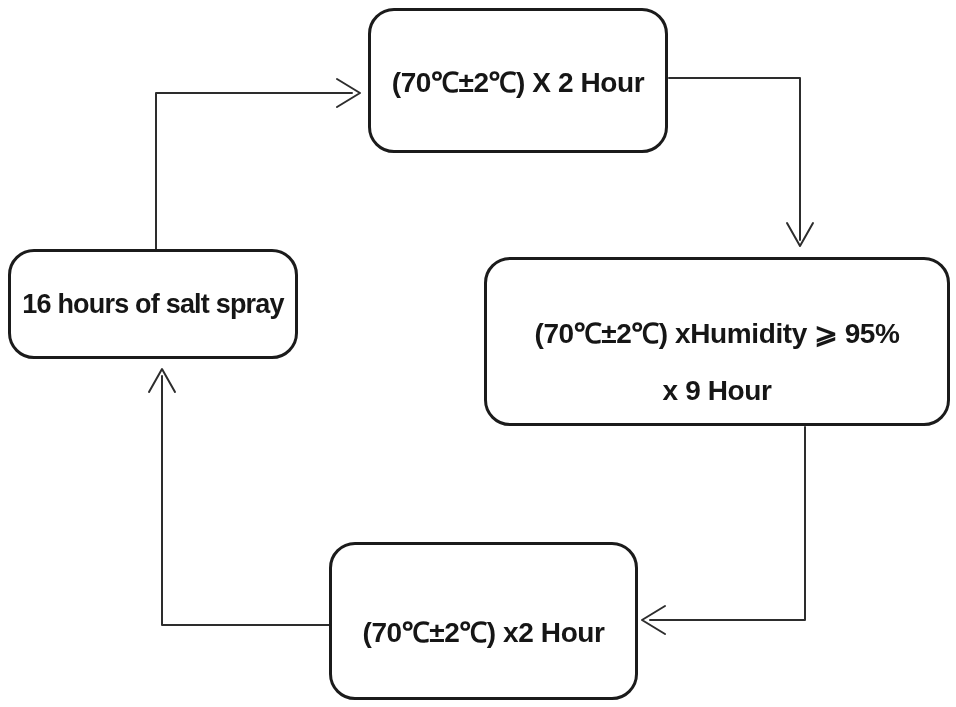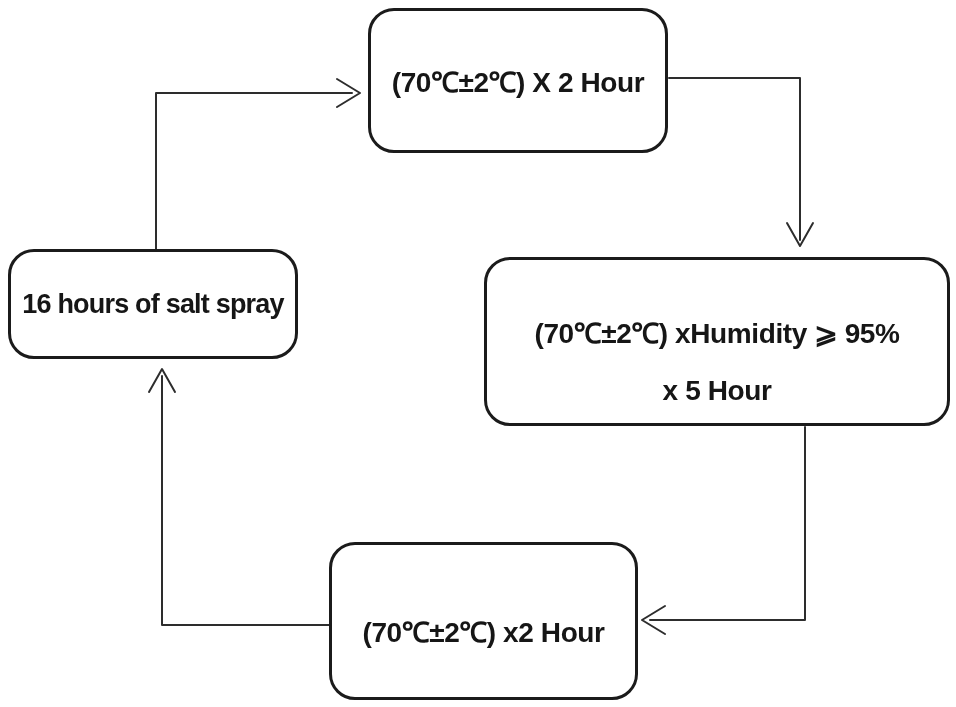--- a/index.html
+++ b/index.html
@@ -88,21 +88,21 @@
       <polyline points="149,392 162,369 175,392"></polyline>
     </g>
   </svg>
 
   <div class="node" id="node-dry-heat-top">
     <span class="line">(70℃±2℃)  X 2 Hour</span>
   </div>
 
   <div class="node" id="node-humidity">
     <span class="line">(70℃±2℃)  xHumidity ⩾ 95%</span>
-    <span class="line">x 5 Hour</span>
+    <span class="line">x 9 Hour</span>
   </div>
 
   <div class="node" id="node-dry-heat-bottom">
     <span class="line">(70℃±2℃)  x2 Hour</span>
   </div>
 
   <div class="node" id="node-salt-spray">
     <span class="line">16 hours of salt spray</span>
   </div>
 

